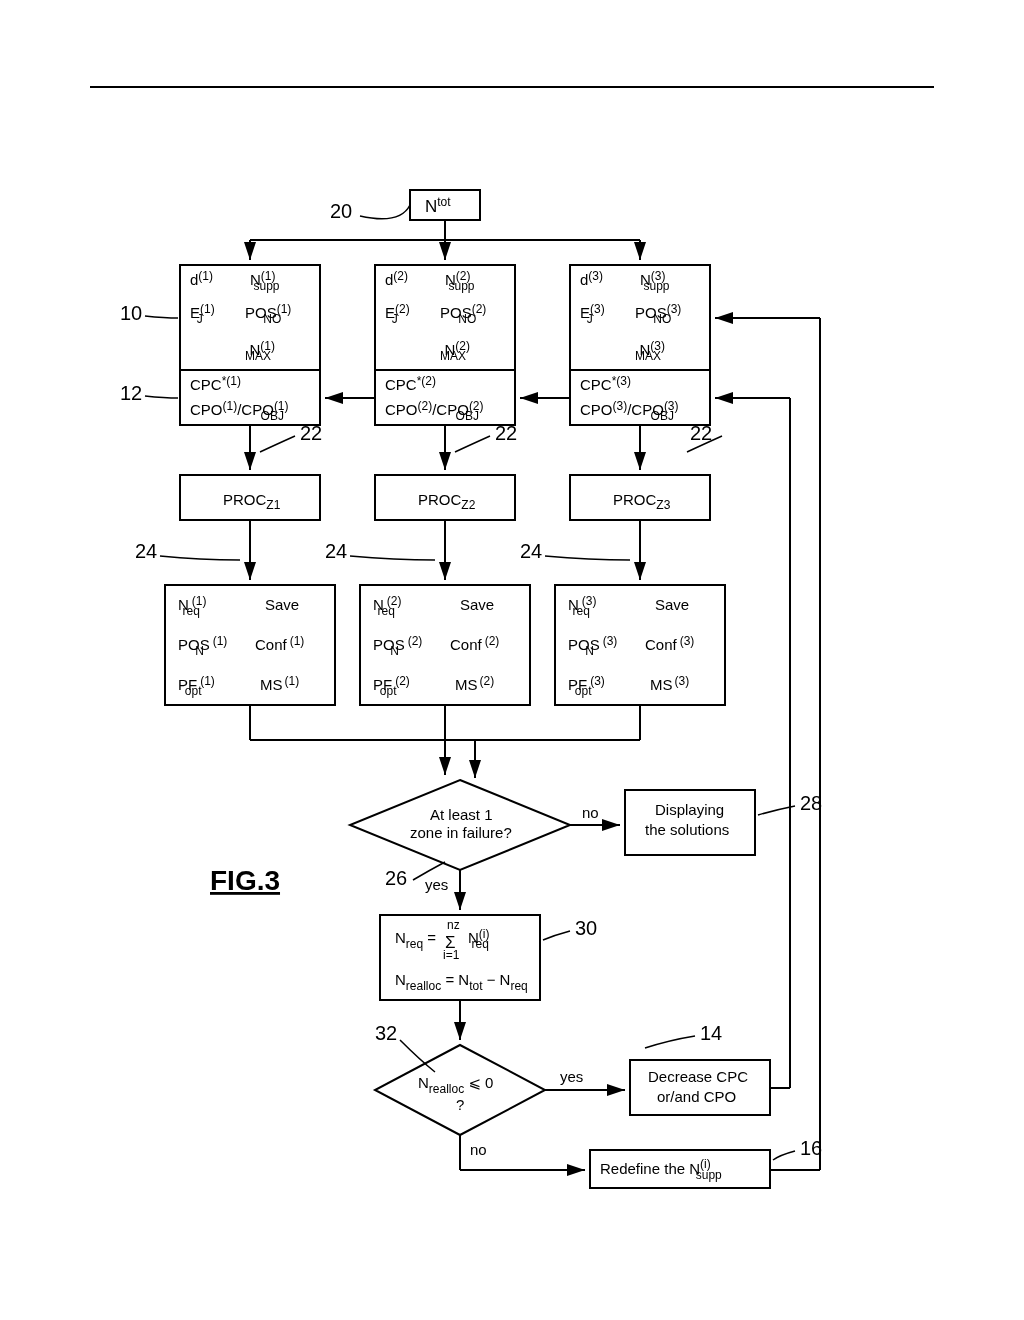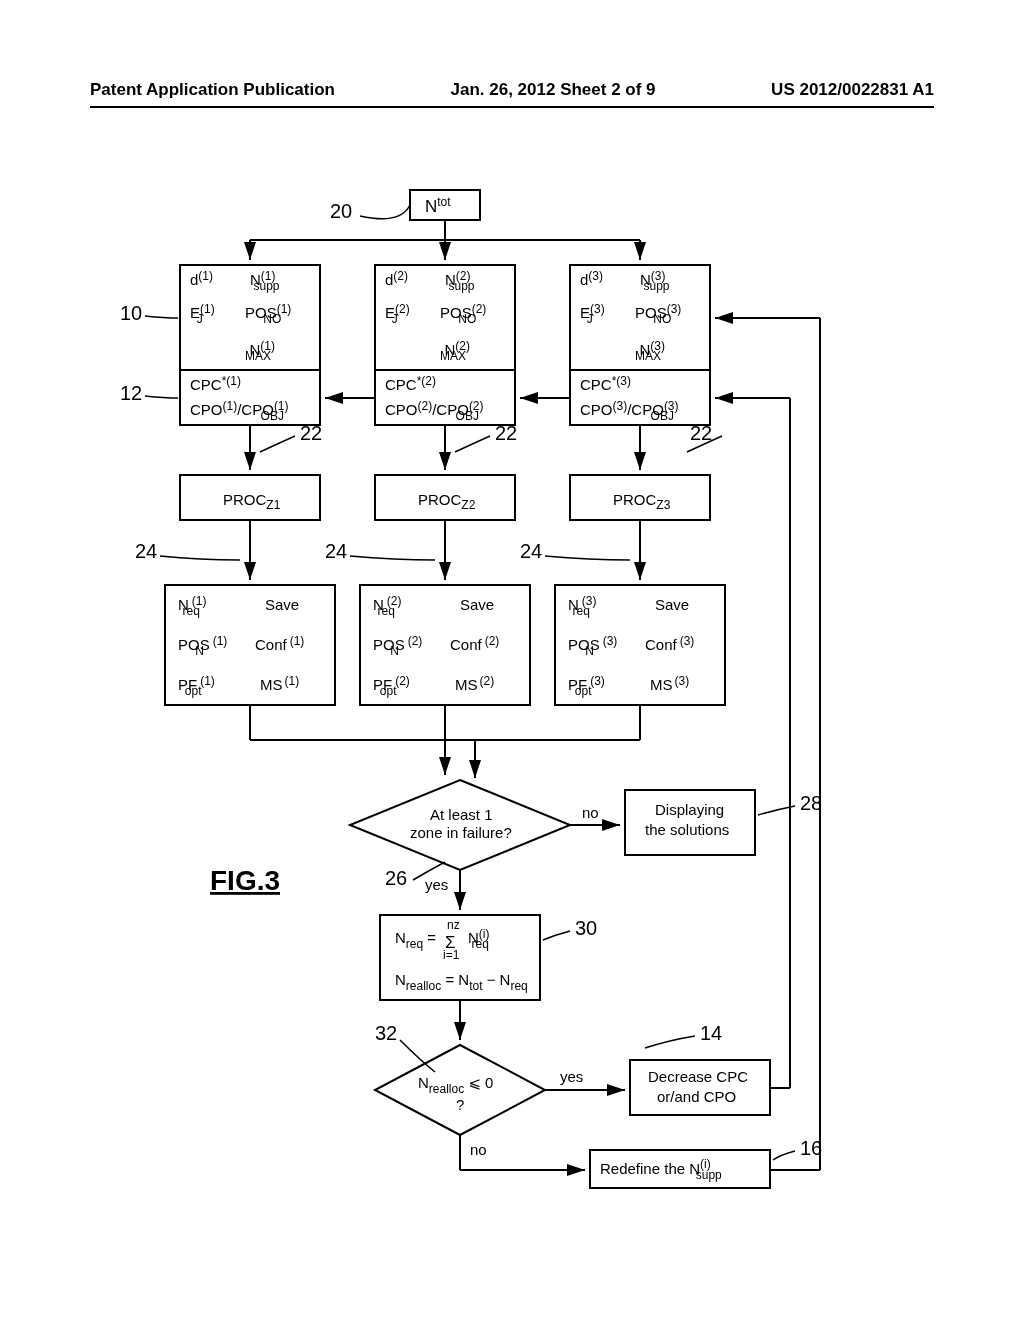--- a/index.html
+++ b/index.html
@@ -64,25 +64,20 @@
   .ref-num {
     font-family: Arial, sans-serif;
     font-size: 20px;
   }
 </style>
 </head>
 <body>
 
 <div class="page">
   <div class="header">
-    <div class="header-row">
-      <span>Patent Application Publication</span>
-      <span>Jan. 26, 2012  Sheet 2 of 9</span>
-      <span>US 2012/0022831 A1</span>
-    </div>
     <div class="header-line"></div>
   </div>
 
   <svg width="1024" height="1170" viewBox="0 0 1024 1170">
     <defs>
       <marker id="arrow" markerWidth="10" markerHeight="10" refX="9" refY="3" orient="auto">
         <path d="M0,0 L0,6 L9,3 z" fill="black"></path>
       </marker>
     </defs>
 

